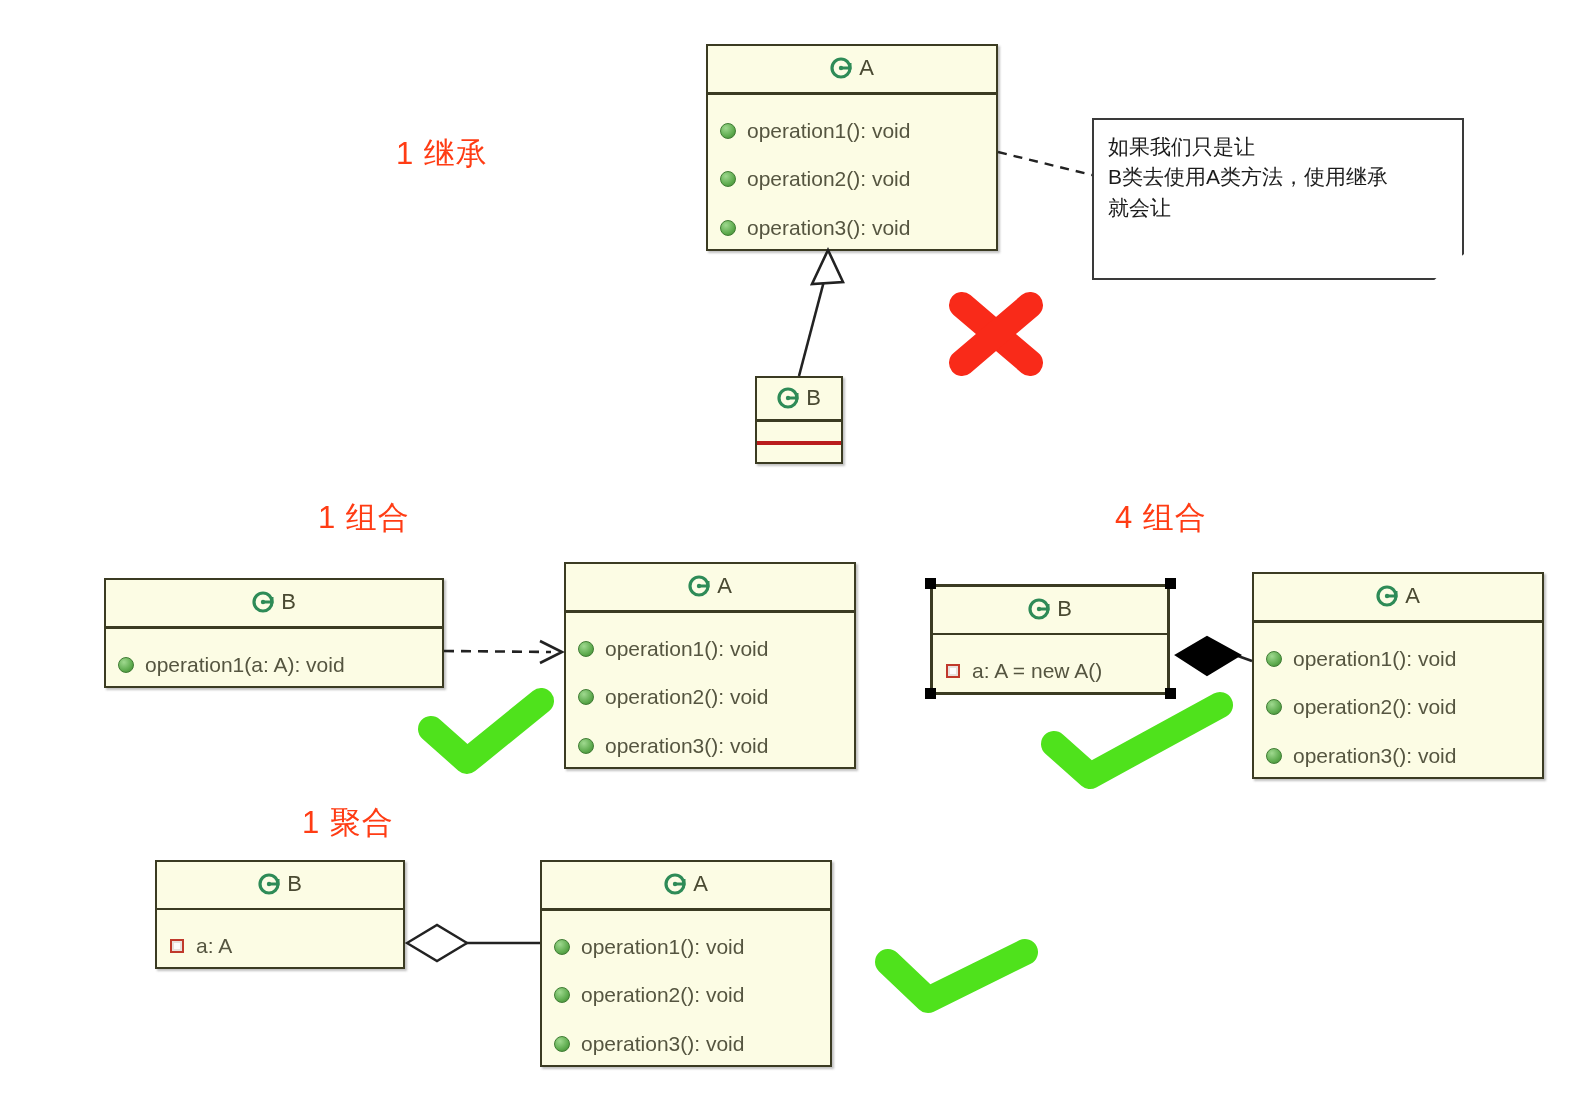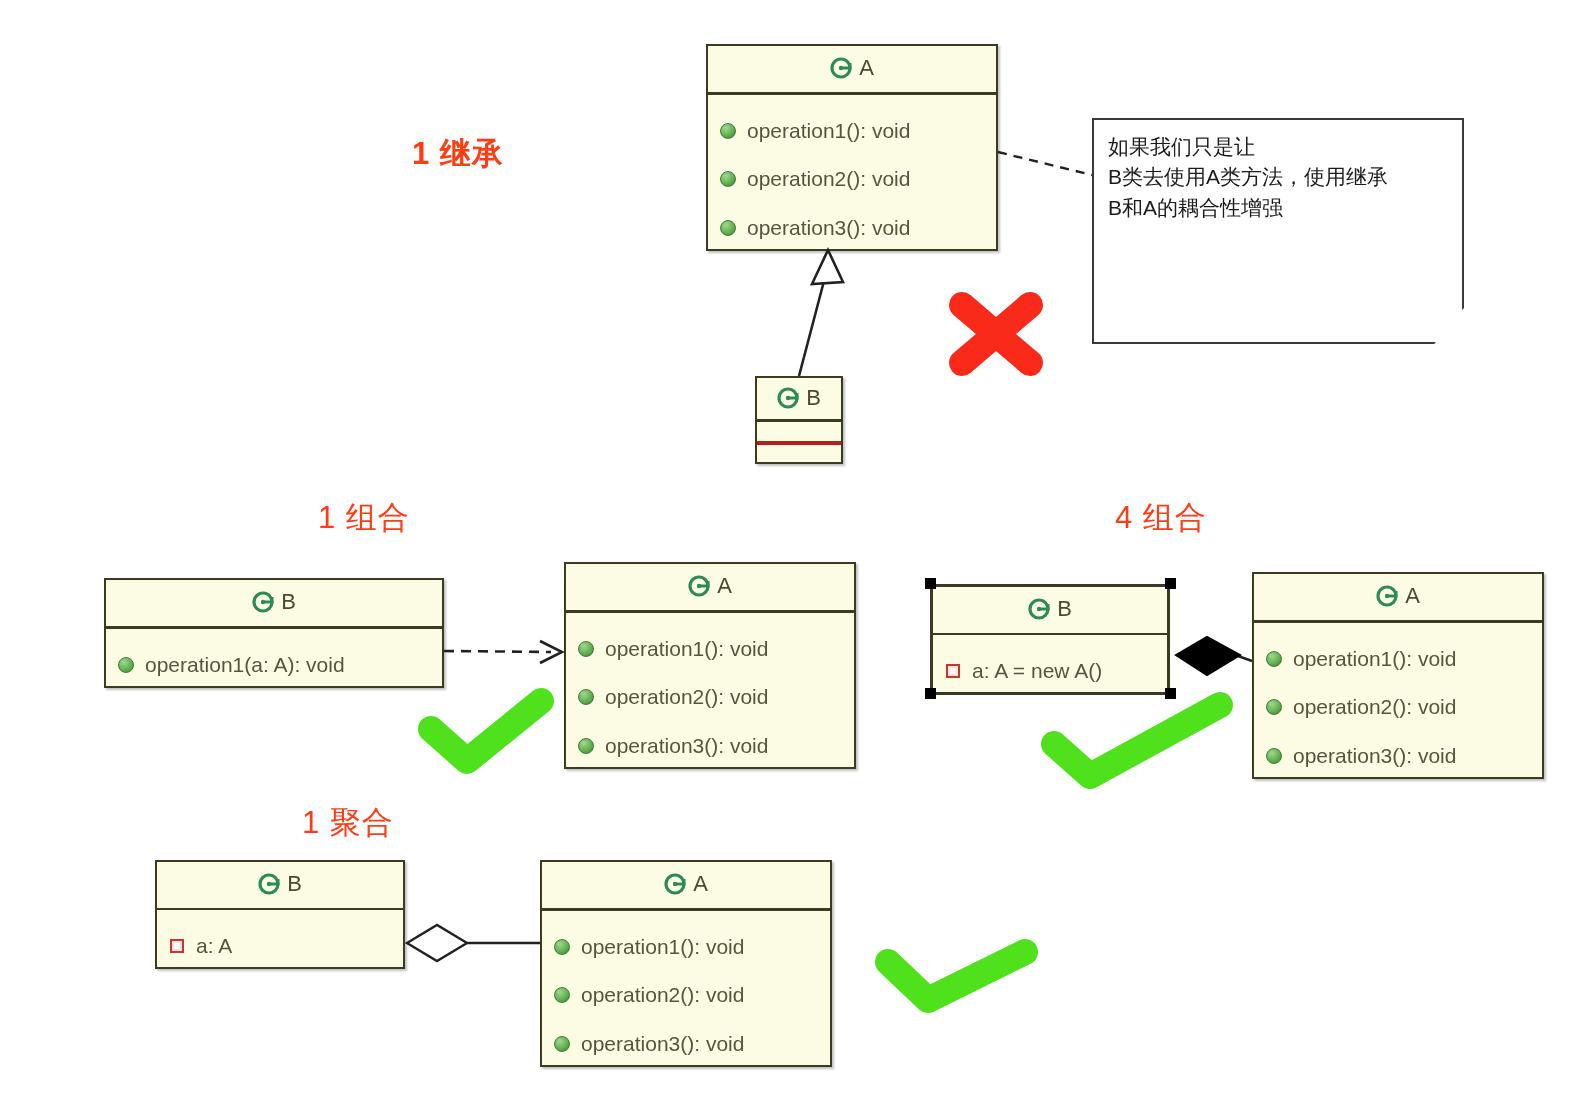--- a/index.html
+++ b/index.html
@@ -128,21 +128,21 @@
     width: 11px;
     height: 11px;
     background: #000000;
   }
 </style>
 </head>
 <body>
 
 <div id="canvas">
 
-  <div class="section-label" style="left:412px; top:133px;font-weight:bold;">1 继承</div>
+  <div class="section-label" style="left:396px; top:133px;">1 继承</div>
 
   <div class="uml-class" style="left:706px; top:44px; width:292px;">
     <div class="uml-header">
       <span class="class-icon">
         <svg viewBox="0 0 22 22" width="22" height="22">
           <circle cx="11" cy="11" r="9" fill="none" stroke="#2e8b57" stroke-width="3.2"></circle>
           <path d="M11 11 L20 11 L20 6" fill="none" stroke="#2e8b57" stroke-width="3"></path>
           <circle cx="11" cy="11" r="2.2" fill="#2e8b57"></circle>
         </svg>
       </span><span>A</span>
@@ -170,24 +170,24 @@
           <circle cx="11" cy="11" r="9" fill="none" stroke="#2e8b57" stroke-width="3.2"></circle>
           <path d="M11 11 L20 11 L20 6" fill="none" stroke="#2e8b57" stroke-width="3"></path>
           <circle cx="11" cy="11" r="2.2" fill="#2e8b57"></circle>
         </svg>
       </span><span>B</span>
     </div>
     <div class="uml-compartment topgap" style="height:10px;"></div>
     <div class="uml-compartment" style="height:8px;"></div>
   </div>
 
-  <div class="uml-note" style="left:1092px; top:118px; width:372px; height:226px;">
+  <div class="uml-note" style="left:1092px; top:118px; width:372px; height:162px;">
     <div class="note-line">如果我们只是让</div>
     <div class="note-line">B类去使用A类方法，使用继承</div>
-    <div class="note-line">B和A的耦合性增强</div>
+    <div class="note-line">就会让</div>
   </div>
 
   <div class="section-label" style="left:318px; top:497px;">1 组合</div>
 
   <div class="uml-class" style="left:104px; top:578px; width:340px;">
     <div class="uml-header">
       <span class="class-icon">
         <svg viewBox="0 0 22 22" width="22" height="22">
           <circle cx="11" cy="11" r="9" fill="none" stroke="#2e8b57" stroke-width="3.2"></circle>
           <path d="M11 11 L20 11 L20 6" fill="none" stroke="#2e8b57" stroke-width="3"></path>

